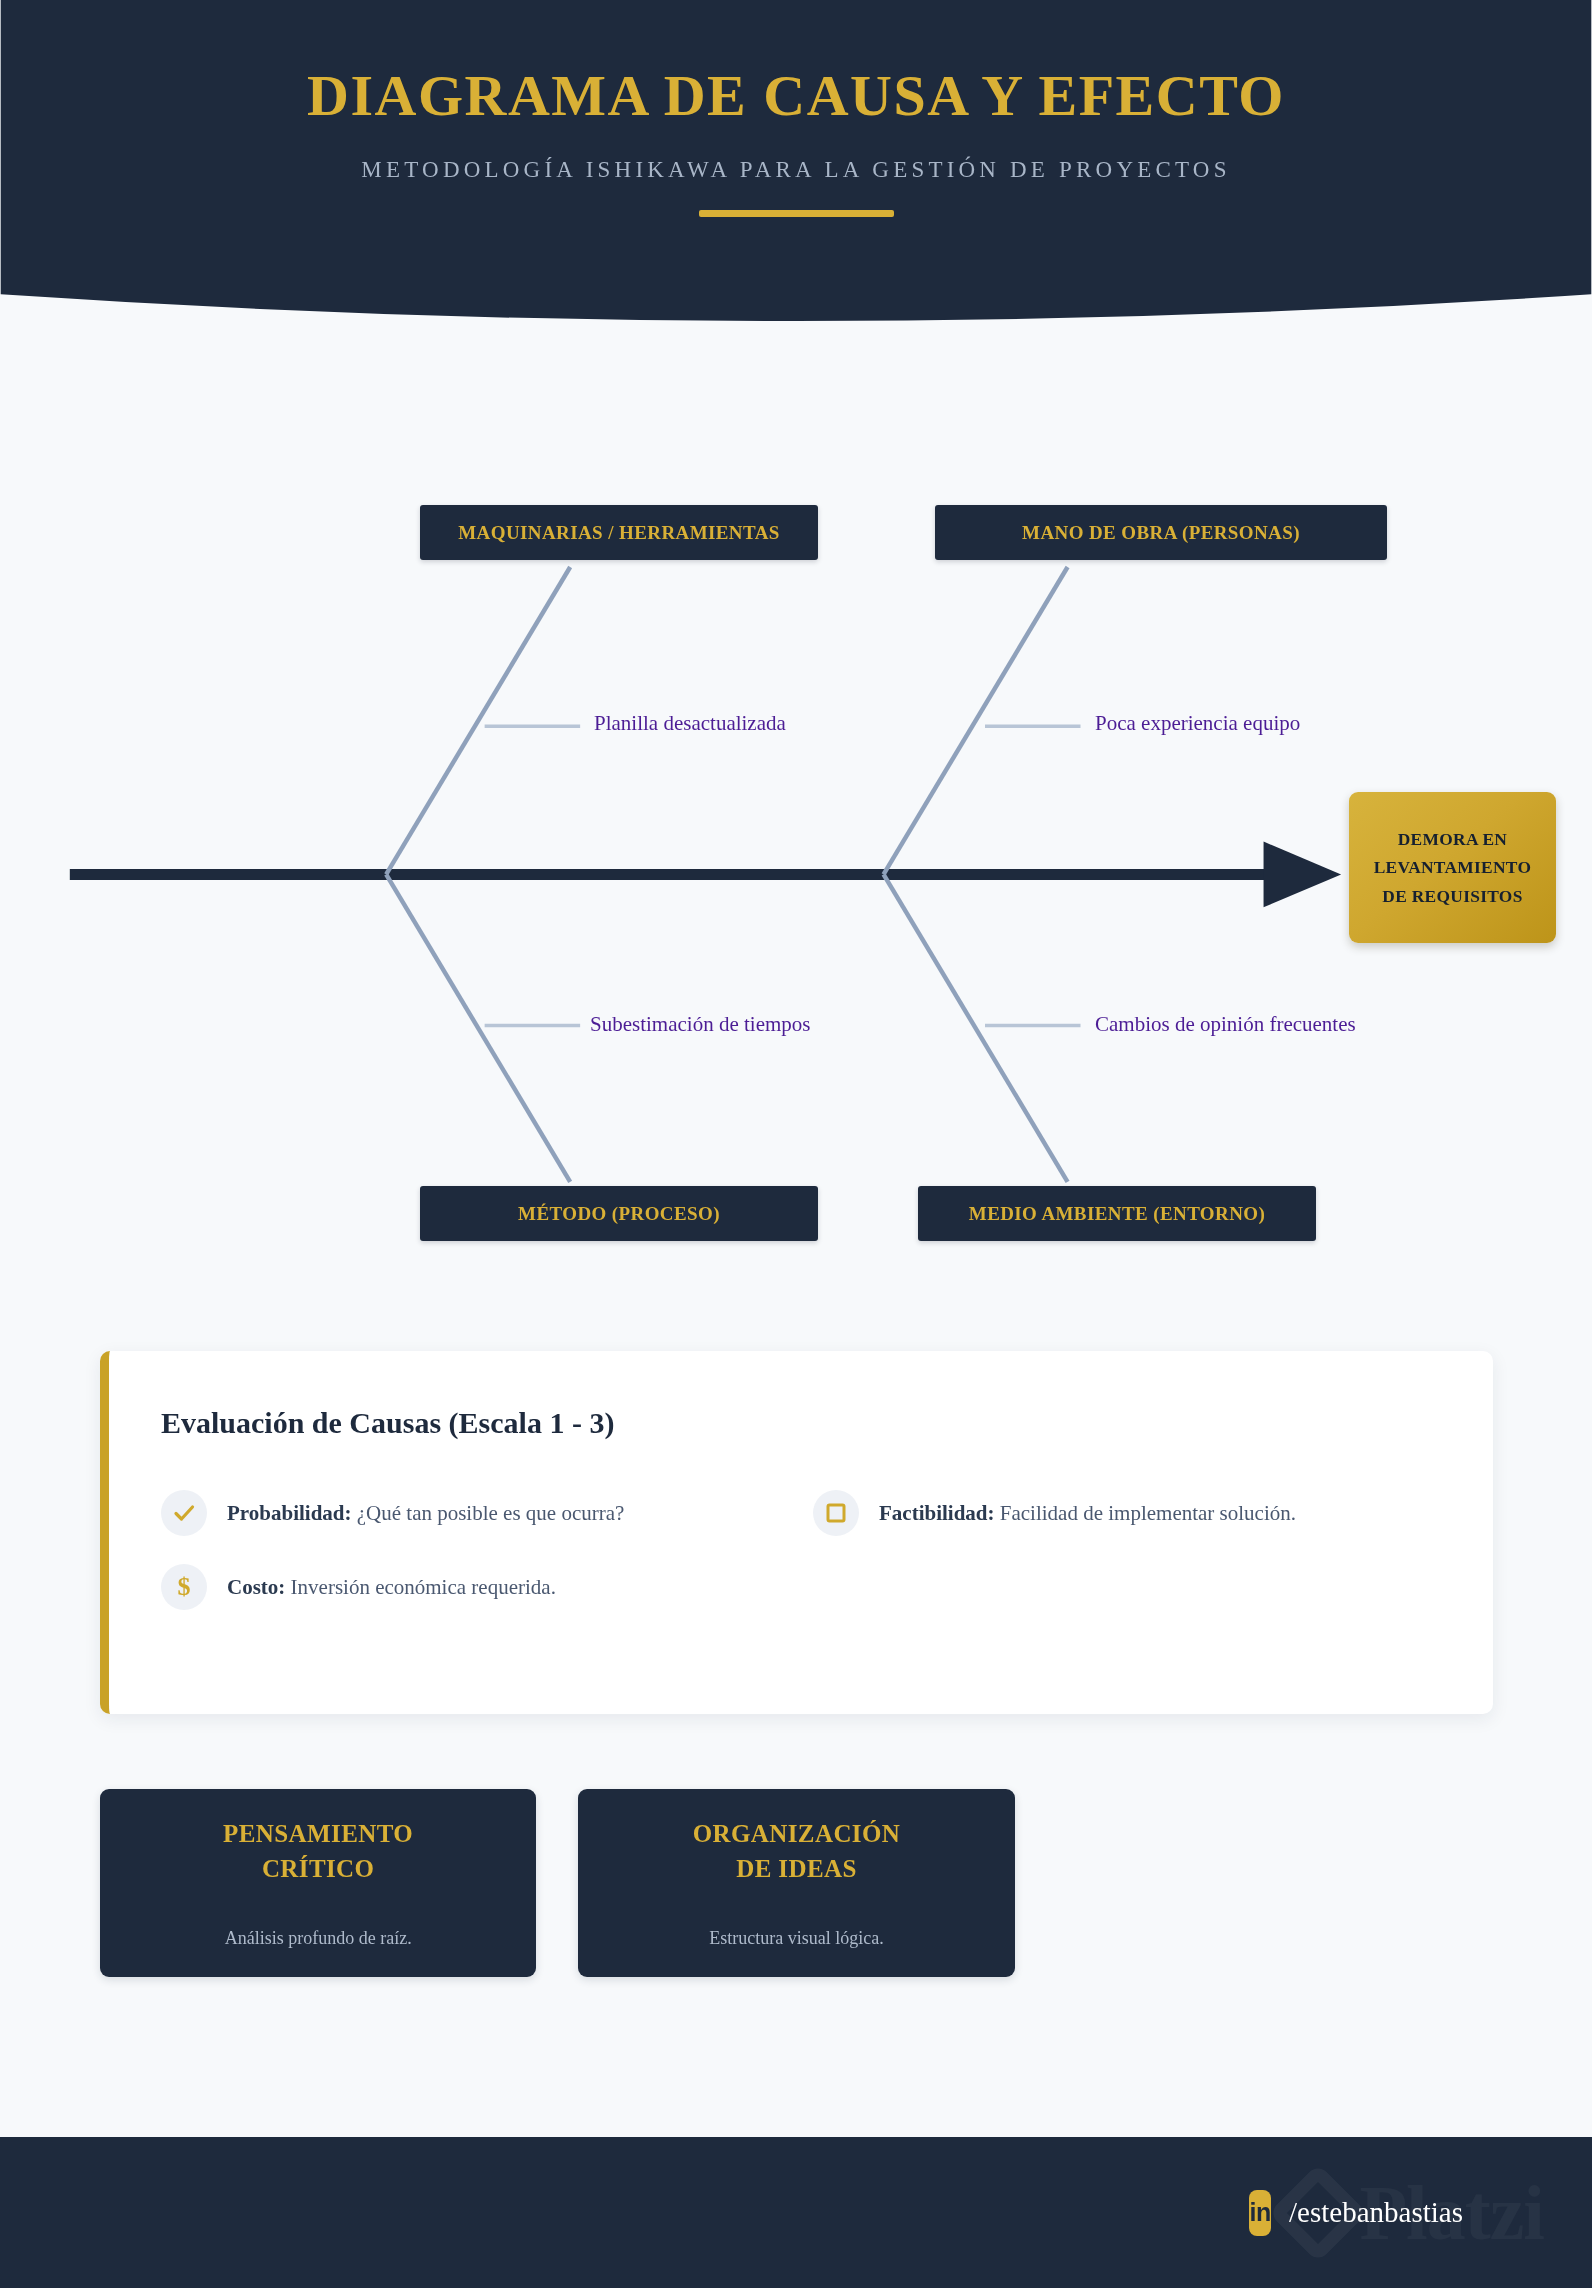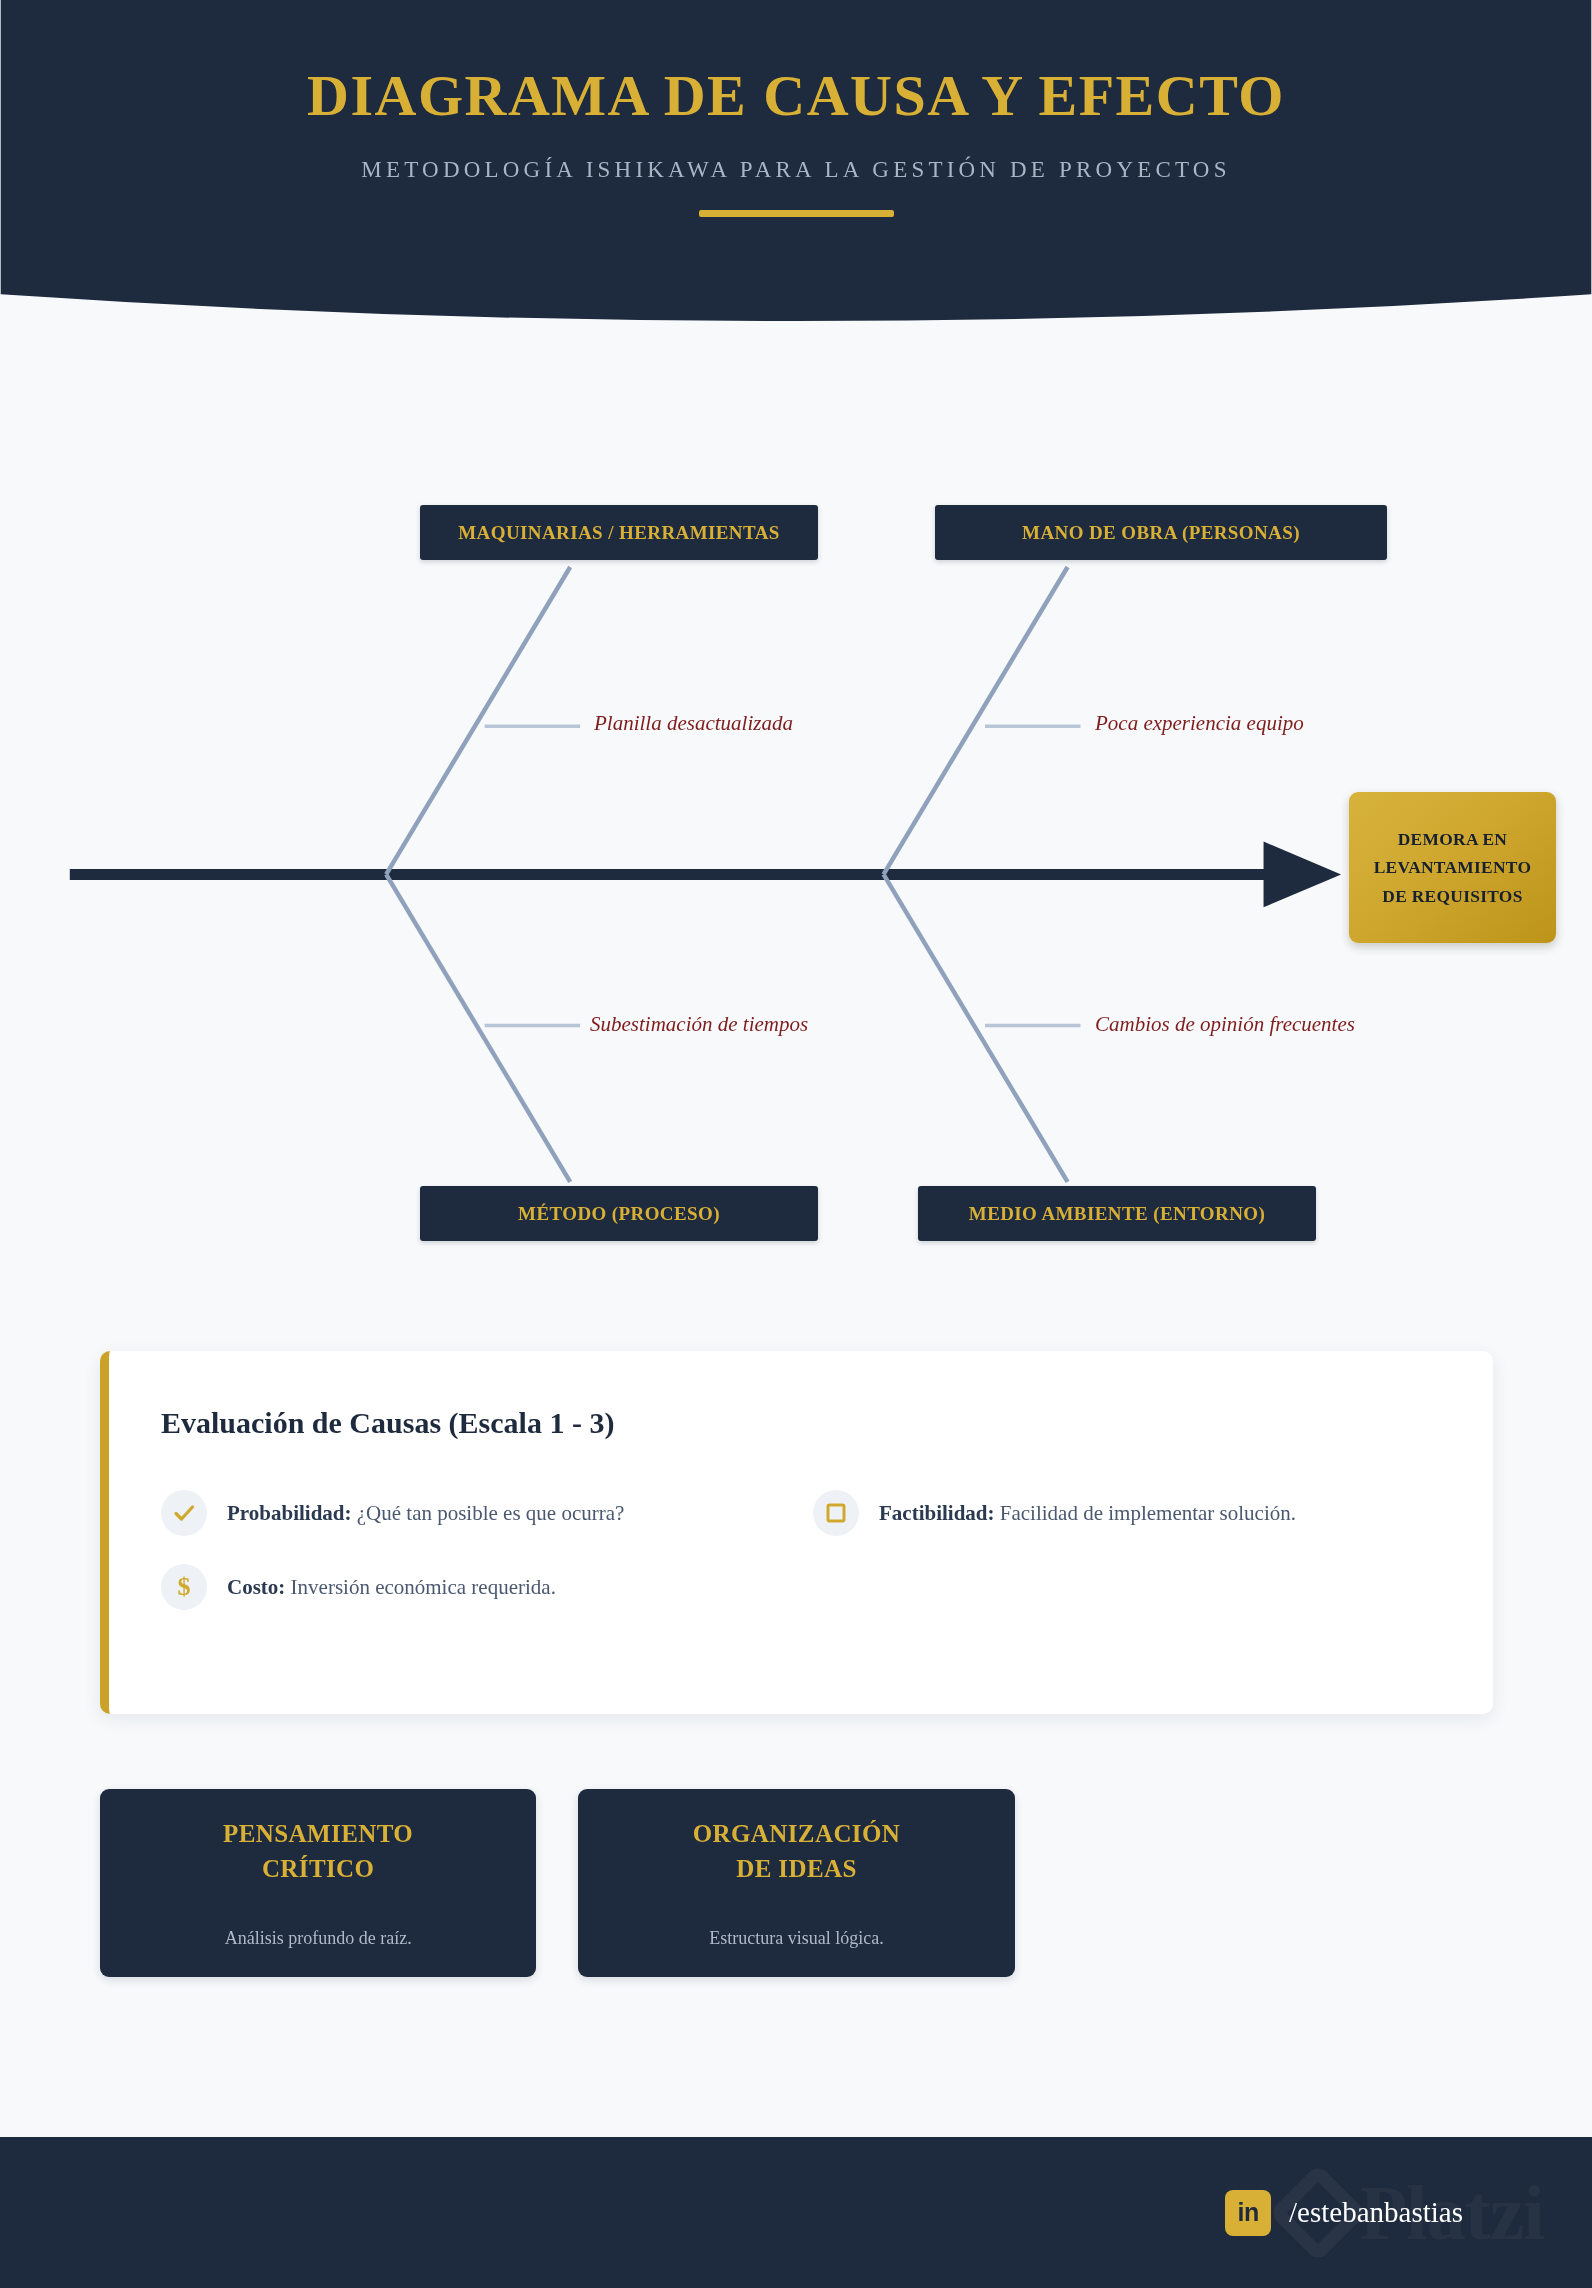--- a/index.html
+++ b/index.html
@@ -89,23 +89,22 @@
     margin-left: 41px;
   }
   .cat-1 { left: 379px; top: 505px; width: 398px; height: 55px; }
   .cat-2 { left: 894px; top: 505px; width: 452px; height: 55px; font-family: Liberation Serif, serif; }
   .cat-3 { left: 379px; top: 1186px; width: 398px; height: 55px; }
   .cat-4 { left: 877px; top: 1186px; width: 398px; height: 55px; }
 
   .cause-label {
     position: absolute;
     font-size: 21px;
-    color: #7f1d1d;
-    white-space: nowrap;
-    font-style: italic;
+    color: #4c1d95;
+    white-space: nowrap;
   }
   .cause-1 { left: 594px; top: 711px; }
   .cause-2 { left: 1095px; top: 711px; }
   .cause-3 { left: 590px; top: 1012px; }
   .cause-4 { left: 1095px; top: 1012px; }
 
   .effect-box {
     position: absolute;
     left: 1349px; top: 792px;
     width: 207px; height: 151px;
@@ -244,21 +243,21 @@
   .footer-right {
     position: absolute;
     right: 129px; top: 50%;
     transform: translateY(-50%);
     display: flex;
     align-items: center;
     gap: 18px;
     z-index: 2;
   }
   .li-badge {
-    width: 46px; height: 46px;
+    width: 22px; height: 46px;
     background: #d9b036;
     border-radius: 8px;
     display: flex;
     align-items: center;
     justify-content: center;
     color: #1e2a3d;
     font-size: 25px;
     font-weight: bold;
     font-family: "Liberation Sans", sans-serif;
     letter-spacing: -0.5px;

